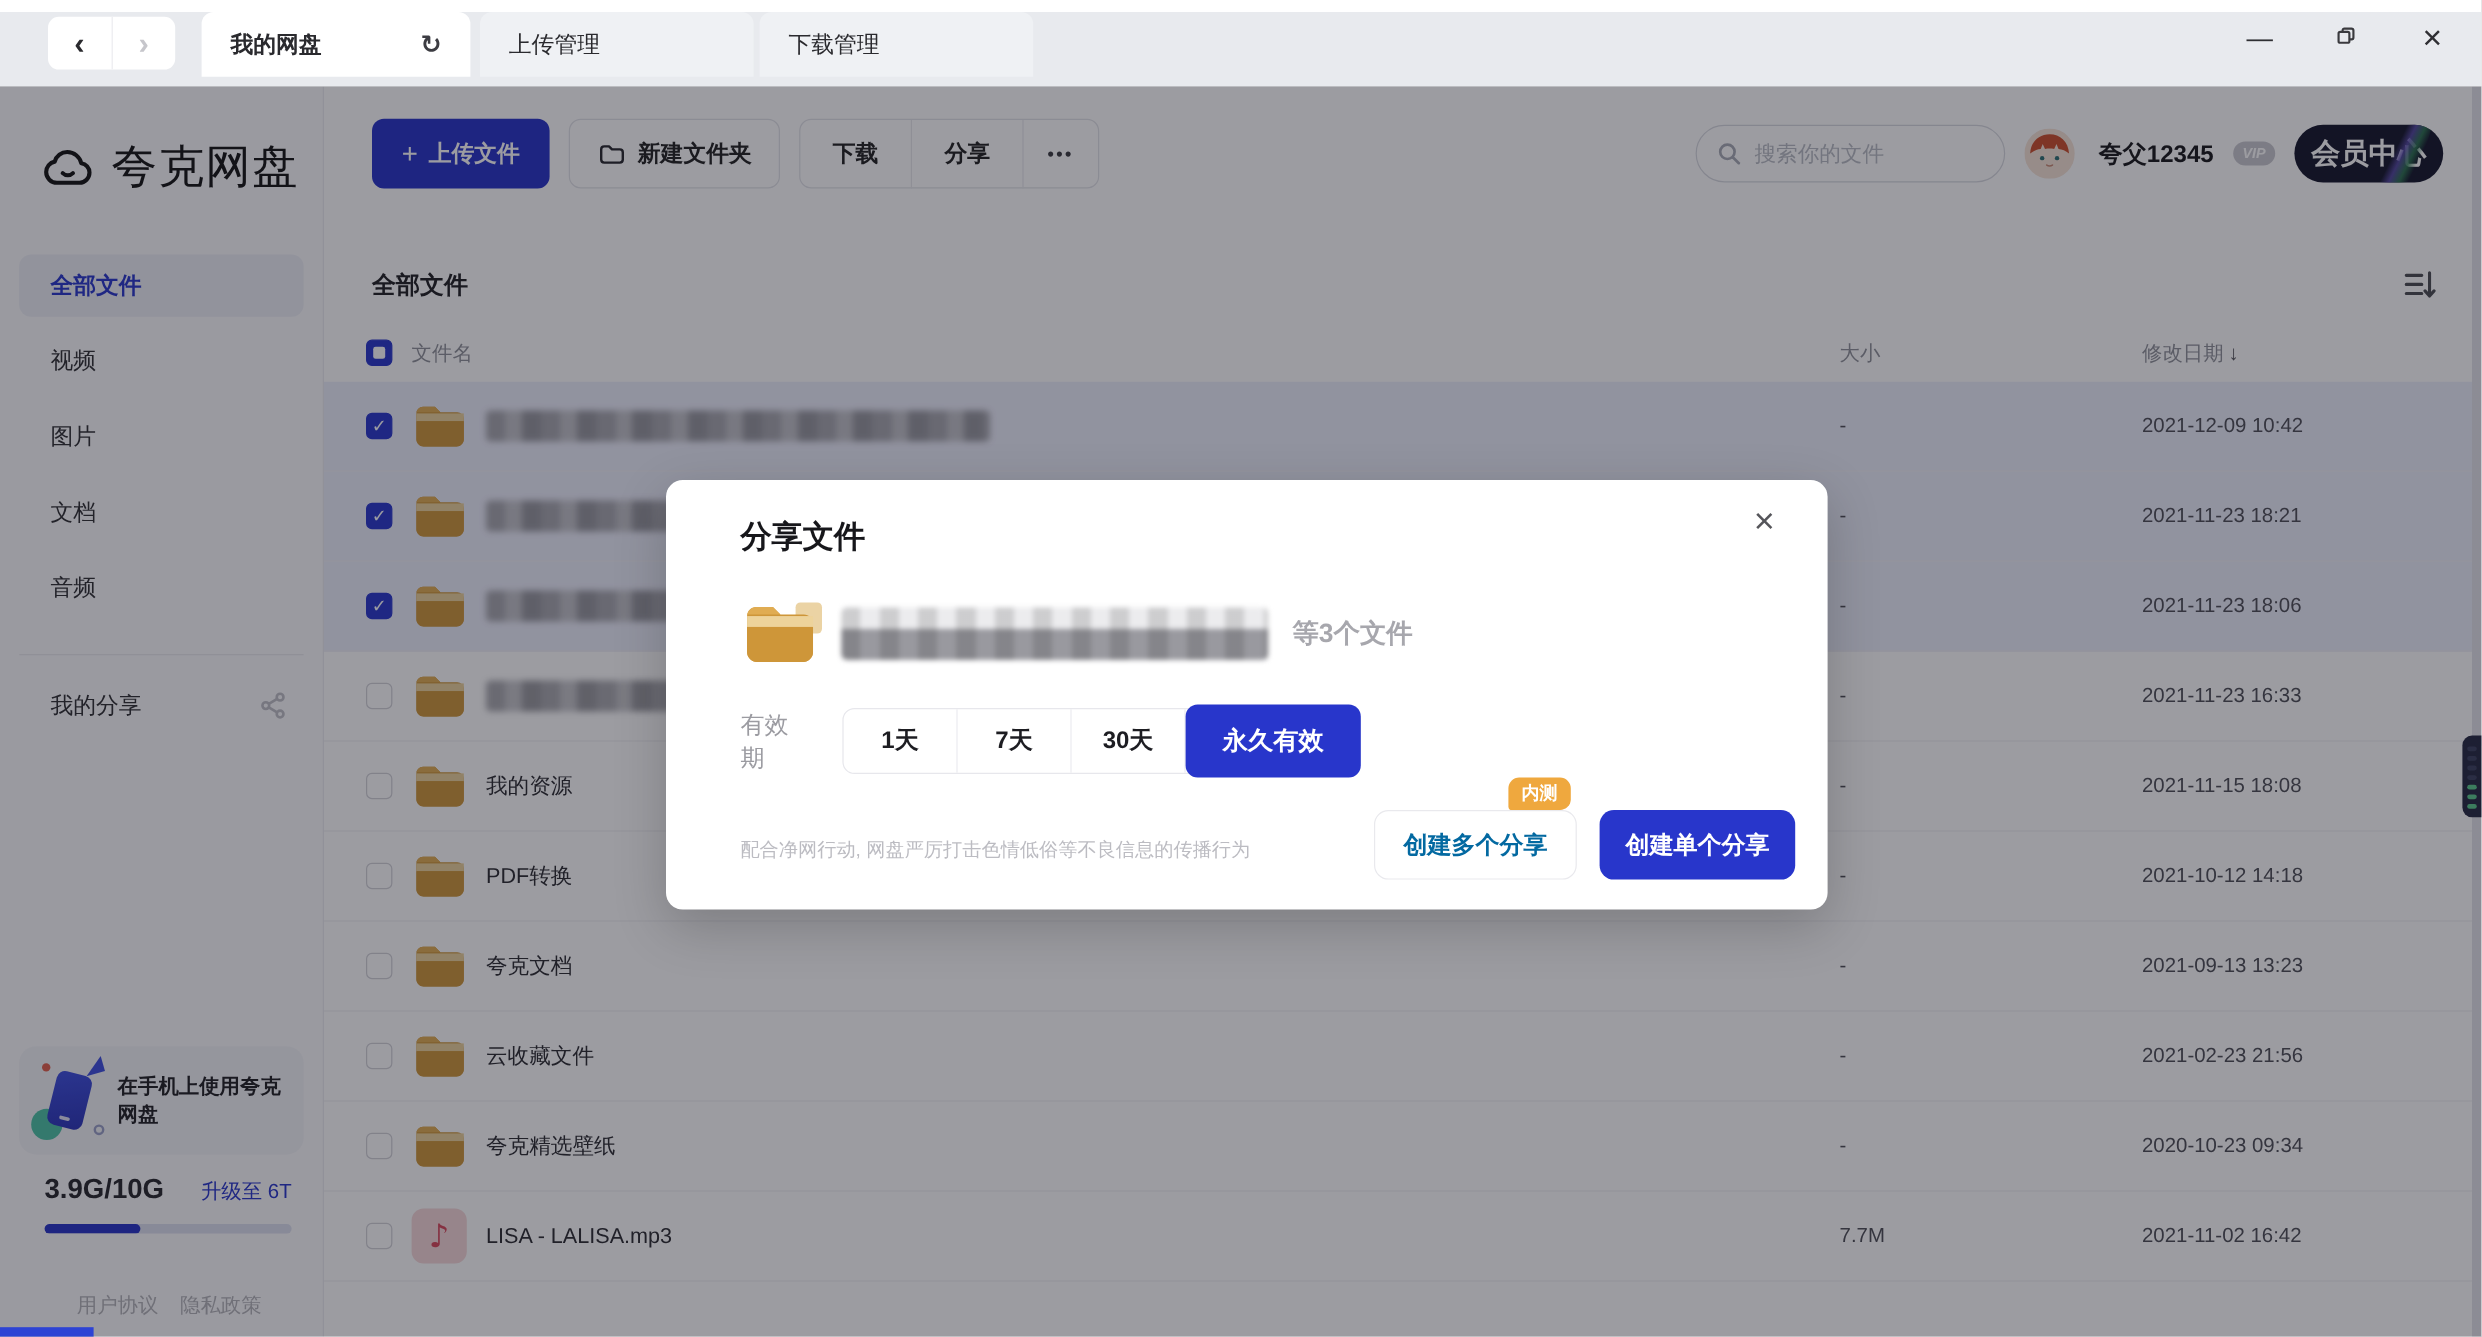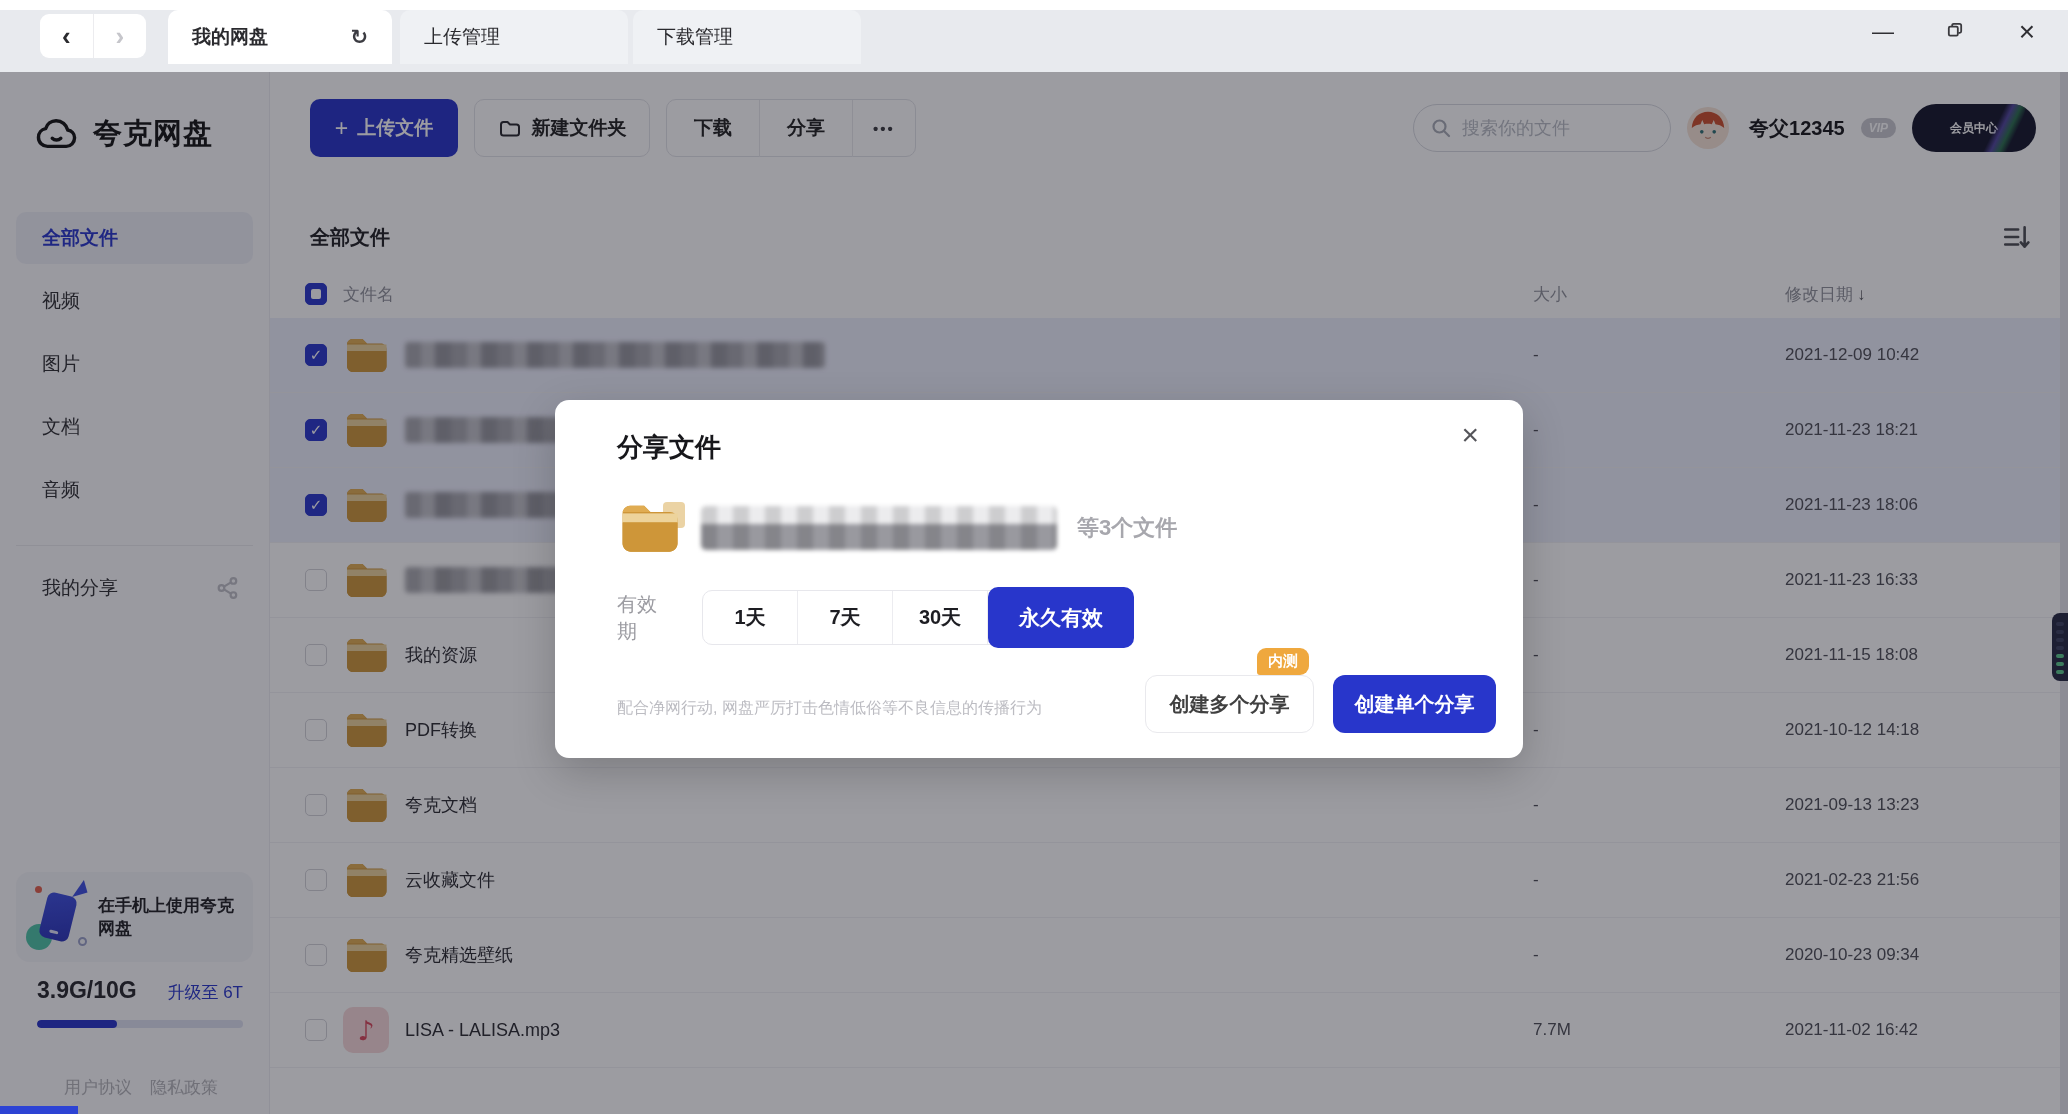--- a/index.html
+++ b/index.html
@@ -25,21 +25,21 @@
   .tab .spacer{flex:1}
   .winctl{position:absolute;right:28px;top:10px;display:flex;gap:46px;align-items:center;height:44px}
   .winctl .wc{width:26px;text-align:center;color:#2f2f33;font-size:22px;line-height:44px}
 
   
   .app{position:absolute;top:72px;left:0;right:0;bottom:0;background:#fff}
 
   
   .sidebar{position:absolute;top:0;left:0;bottom:0;width:270px;background:#FBFBFD;border-right:1px solid #EDEDF1}
   .logo{position:absolute;left:34px;top:42px;display:flex;align-items:center;gap:13px}
-  .logo-text{font-size:29px;font-weight:bold;color:#141414;letter-spacing:1px}
+  .logo-text{font-size:38px;font-weight:normal;color:#141414;letter-spacing:1px}
   .nav{position:absolute;top:140px;left:16px;right:16px}
   .nav-item{height:52px;display:flex;align-items:center;padding-left:26px;font-size:19px;color:#2F2F33;border-radius:10px;margin-bottom:11px;cursor:pointer}
   .nav-item.active{background:#EEF0F7;color:var(--accent);font-weight:bold}
   .side-divider{position:absolute;left:16px;right:16px;top:473px;height:1px;background:#EBEBEE}
   .myshare{position:absolute;left:16px;right:16px;top:490px;height:52px;display:flex;align-items:center;padding:0 12px 0 26px;font-size:19px;color:#2F2F33}
   .myshare .spacer{flex:1}
   .promo{position:absolute;left:16px;right:16px;top:800px;height:90px;background:#F3F4F8;border-radius:14px;display:flex;align-items:center;gap:8px;padding:0 10px}
   .promo-art{position:relative;width:64px;height:70px;flex:0 0 64px}
   .ph-blob{position:absolute;left:0;bottom:2px;width:26px;height:26px;border-radius:50%;background:#4CC3A5}
   .ph-phone{position:absolute;left:17px;top:12px;width:30px;height:46px;border-radius:7px;background:linear-gradient(160deg,#3D4FE0,#2A33B8);transform:rotate(14deg)}
@@ -65,21 +65,21 @@
   .btn-group{height:58px;border:1px solid #E2E3E8;border-radius:10px;display:flex;align-items:center;background:#fff}
   .btn-group .cell{padding:0 27px;font-size:19px;font-weight:bold;color:#222;cursor:pointer}
   .btn-group .cell.more{font-size:15px;letter-spacing:2px;color:#3a3a3f;padding:0 20px}
   .btn-group .gsep{width:1px;height:57px;background:#E8E9ED}
   .tb-spacer{flex:1}
   .search{width:258px;height:48px;border:1.5px solid #D8DAE0;border-radius:24px;display:flex;align-items:center;padding:0 16px;gap:10px;background:transparent}
   .search input{border:none;outline:none;background:transparent;font-size:18px;color:#55565c;width:180px;font-family:inherit}
   .search input::placeholder{color:#B9BCC4}
   .uname{font-size:20px;font-weight:bold;color:#17171A;margin-left:4px}
   .vip{background:#C9C9CF;color:#fff;font-size:12px;font-weight:bold;font-style:italic;border-radius:10px;padding:3px 8px}
-  .btn-member{width:124px;height:48px;border-radius:24px;background:#13152A;color:#fff;font-size:12px;font-weight:bold;display:flex;align-items:center;justify-content:center;position:relative;overflow:hidden;cursor:pointer}
+  .btn-member{width:124px;height:48px;border-radius:24px;background:#13152A;color:#fff;font-size:24px;font-weight:bold;display:flex;align-items:center;justify-content:center;position:relative;overflow:hidden;cursor:pointer}
   .btn-member::after{content:"";position:absolute;left:62%;top:-12px;width:30px;height:76px;background:linear-gradient(100deg,transparent 28%,#5B4DB0 44%,#2E7D53 62%,transparent 78%);transform:rotate(16deg);opacity:.85}
 
   .section-head{position:absolute;left:40px;right:38px;top:148px;height:34px;display:flex;justify-content:space-between;align-items:center}
   .section-title{font-size:20px;font-weight:bold;color:#202024}
   .table-head{position:absolute;left:0;right:0;top:198px;height:48px;display:flex;align-items:center;padding-left:35px;font-size:17px;color:#90929A}
   .th-name{flex:1;padding-left:16px}
   .col-size{width:252px}
   .col-date{width:283px}
   .sort-arrow{font-weight:bold;color:#55565C;margin-left:4px}
 
@@ -115,21 +115,21 @@
   .dlg-blur{width:356px;height:44px;border-radius:5px;filter:blur(2px);
     background-image:repeating-linear-gradient(90deg,rgba(0,0,0,.13) 0 16px,rgba(0,0,0,0) 16px 32px),linear-gradient(180deg,#ECECEE 0 42%,#99999F 42% 100%)}
   .dlg-summary{font-size:22px;font-weight:bold;color:#A7A7AD}
   .dlg-validity{position:absolute;left:62px;top:190px;display:flex;align-items:flex-end}
   .dlg-vlabel{font-size:20px;color:#9B9BA1;width:58px;margin-right:27px}
   .seg{display:flex;align-items:center;border:1px solid #E7E7EC;border-radius:10px;height:55px;background:#fff}
   .seg .opt{width:95px;text-align:center;font-size:20px;font-weight:bold;color:#1D1D22;border-right:1px solid #ECECF0;line-height:53px;cursor:pointer}
   .seg .opt:last-child{border-right:none}
   .seg .opt.selected{width:146px;height:61px;line-height:61px;background:var(--accent);color:#fff;border-radius:10px;border-right:none;margin:-4px -1px -4px 0;font-size:21px}
   .dlg-disclaimer{position:absolute;left:62px;top:298px;font-size:16px;color:#BCBCC2}
-  .btn-multi{position:absolute;left:590px;top:275px;width:169px;height:58px;background:#fff;border:1px solid #E9E9ED;border-radius:12px;font-size:20px;font-weight:bold;color:#404040;display:flex;align-items:center;justify-content:center;cursor:pointer}
+  .btn-multi{position:absolute;left:590px;top:275px;width:169px;height:58px;background:#fff;border:1px solid #E9E9ED;border-radius:12px;font-size:20px;font-weight:bold;color:#0369a1;display:flex;align-items:center;justify-content:center;cursor:pointer}
   .badge-beta{position:absolute;left:702px;top:248px;background:#EFA83E;color:#fff;font-size:15px;font-weight:bold;padding:4px 11px;border-radius:9px 9px 9px 3px;z-index:2}
   .btn-single{position:absolute;left:778px;top:275px;width:163px;height:58px;background:var(--accent);border-radius:12px;color:#fff;font-size:20px;font-weight:bold;display:flex;align-items:center;justify-content:center;cursor:pointer}
 
   .bottom-accent{position:absolute;left:0;bottom:0;width:78px;height:8px;background:#2D43D4;z-index:60}
 </style>
 </head>
 <body>
 
 <div class="titlebar">
   <div class="tabstrip"></div>

